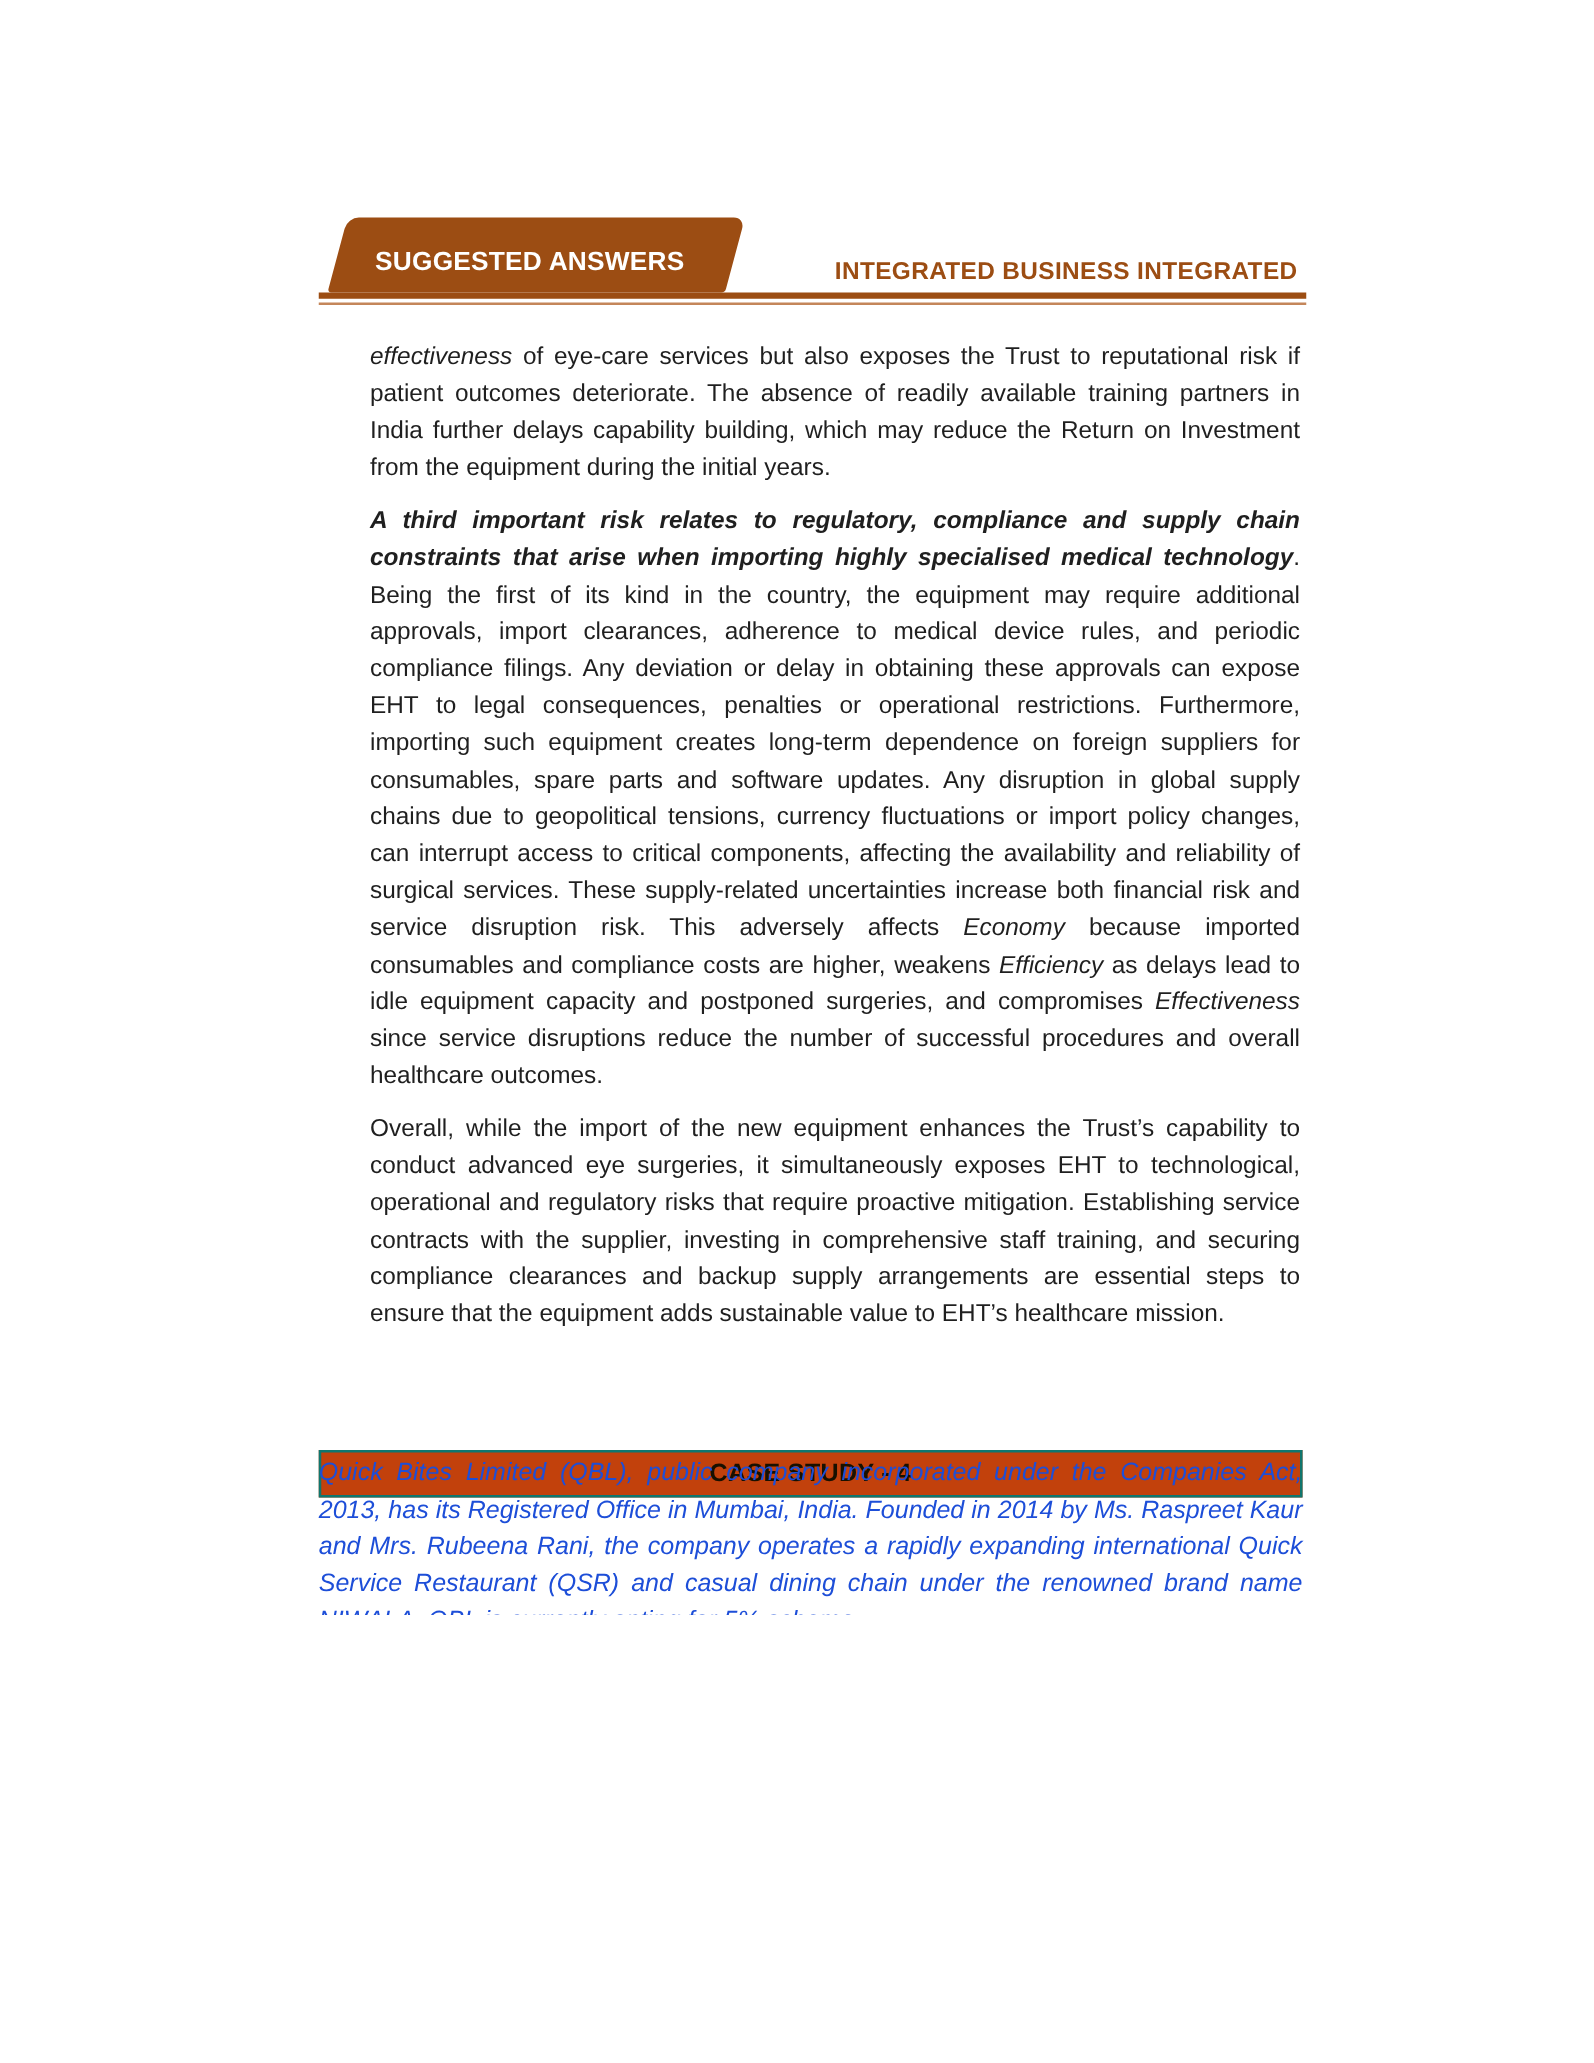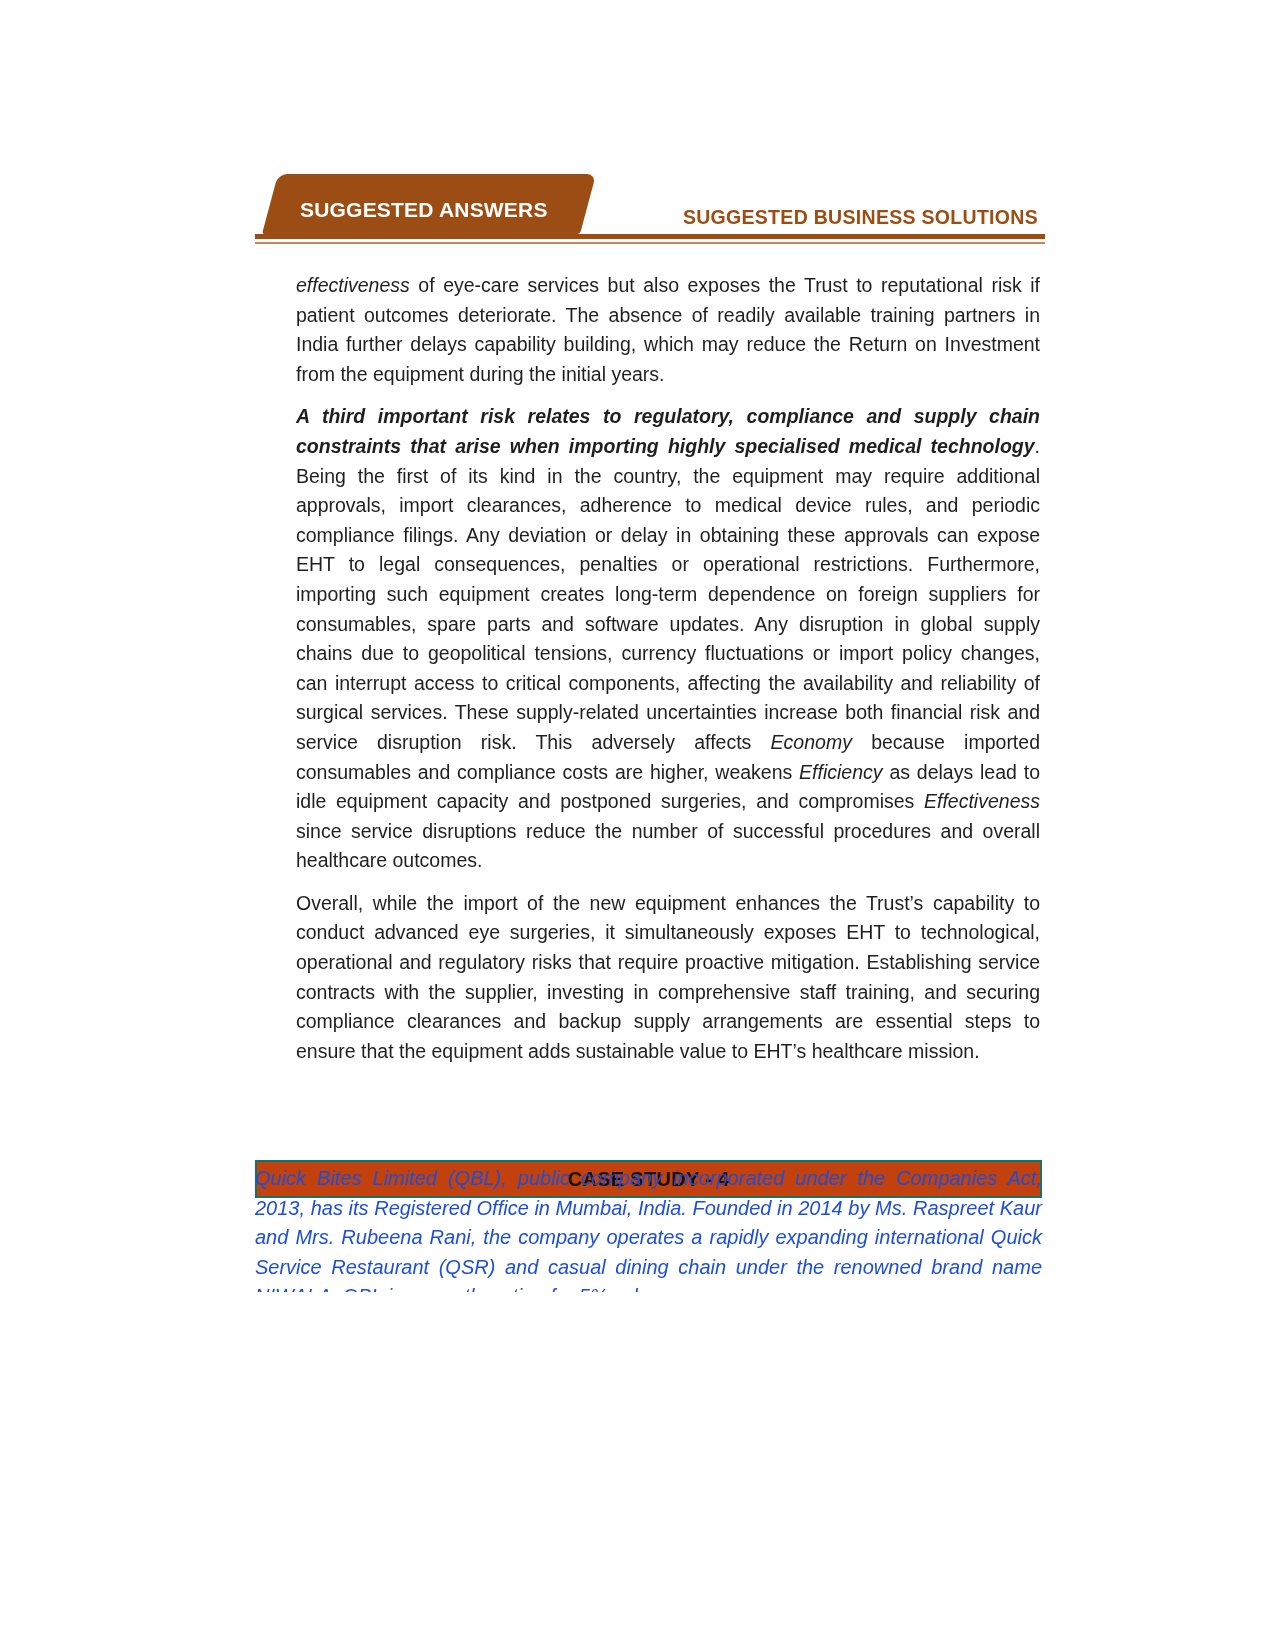--- a/index.html
+++ b/index.html
@@ -92,21 +92,21 @@
     text-align:left;color:#ffffff;font-weight:bold;font-size:20px;z-index:4;
   }
 </style>
 </head>
 <body>
 
 <div class="page">
 
   <div class="banner-shape"></div>
   <div class="banner-label">SUGGESTED ANSWERS</div>
-  <div class="header-title">SUGGESTED BUSINESS SOLUTIONS</div>
+  <div class="header-title">INTEGRATED BUSINESS INTEGRATED</div>
   <div class="header-rule-thick"></div>
   <div class="header-rule-thin"></div>
 
   <div class="content">
       <p class="body-par"><span class="run-i">effectiveness</span><span class="run-n"> of eye-care services but also exposes the Trust to reputational risk if patient outcomes deteriorate. The absence of readily available training partners in India further delays capability building, which may reduce the Return on Investment from the equipment during the initial years.</span></p>
       <p class="body-par"><span class="run-bi">A third important risk relates to regulatory, compliance and supply chain constraints that arise when importing highly specialised medical technology</span><span class="run-n">. Being the first of its kind in the country, the equipment may require additional approvals, import clearances, adherence to medical device rules, and periodic compliance filings. Any deviation or delay in obtaining these approvals can expose EHT to legal consequences, penalties or operational restrictions. </span><span class="run-b">Furthermore</span><span class="run-n">, importing such equipment creates long-term dependence on foreign suppliers for consumables, spare parts and software updates. Any disruption in global supply chains due to geopolitical tensions, currency fluctuations or import policy changes, can interrupt access to critical components, affecting the availability and reliability of surgical services. These supply-related uncertainties increase both financial risk and service disruption risk. This adversely affects </span><span class="run-i">Economy</span><span class="run-n"> because imported consumables and compliance costs are higher, weakens </span><span class="run-i">Efficiency</span><span class="run-n"> as delays lead to idle equipment capacity and postponed surgeries, and compromises </span><span class="run-i">Effectiveness</span><span class="run-n"> since service disruptions reduce the number of successful procedures and overall healthcare outcomes.</span></p>
       <p class="body-par"><span class="run-b">Overall</span><span class="run-n">, while the import of the new equipment enhances the Trust’s capability to conduct advanced eye surgeries, it simultaneously exposes EHT to technological, operational and regulatory risks that require proactive mitigation. Establishing service contracts with the supplier, investing in comprehensive staff training, and securing compliance clearances and backup supply arrangements are essential steps to ensure that the equipment adds sustainable value to EHT’s healthcare mission.</span></p>
     </div>
 
   <div class="case-box">

